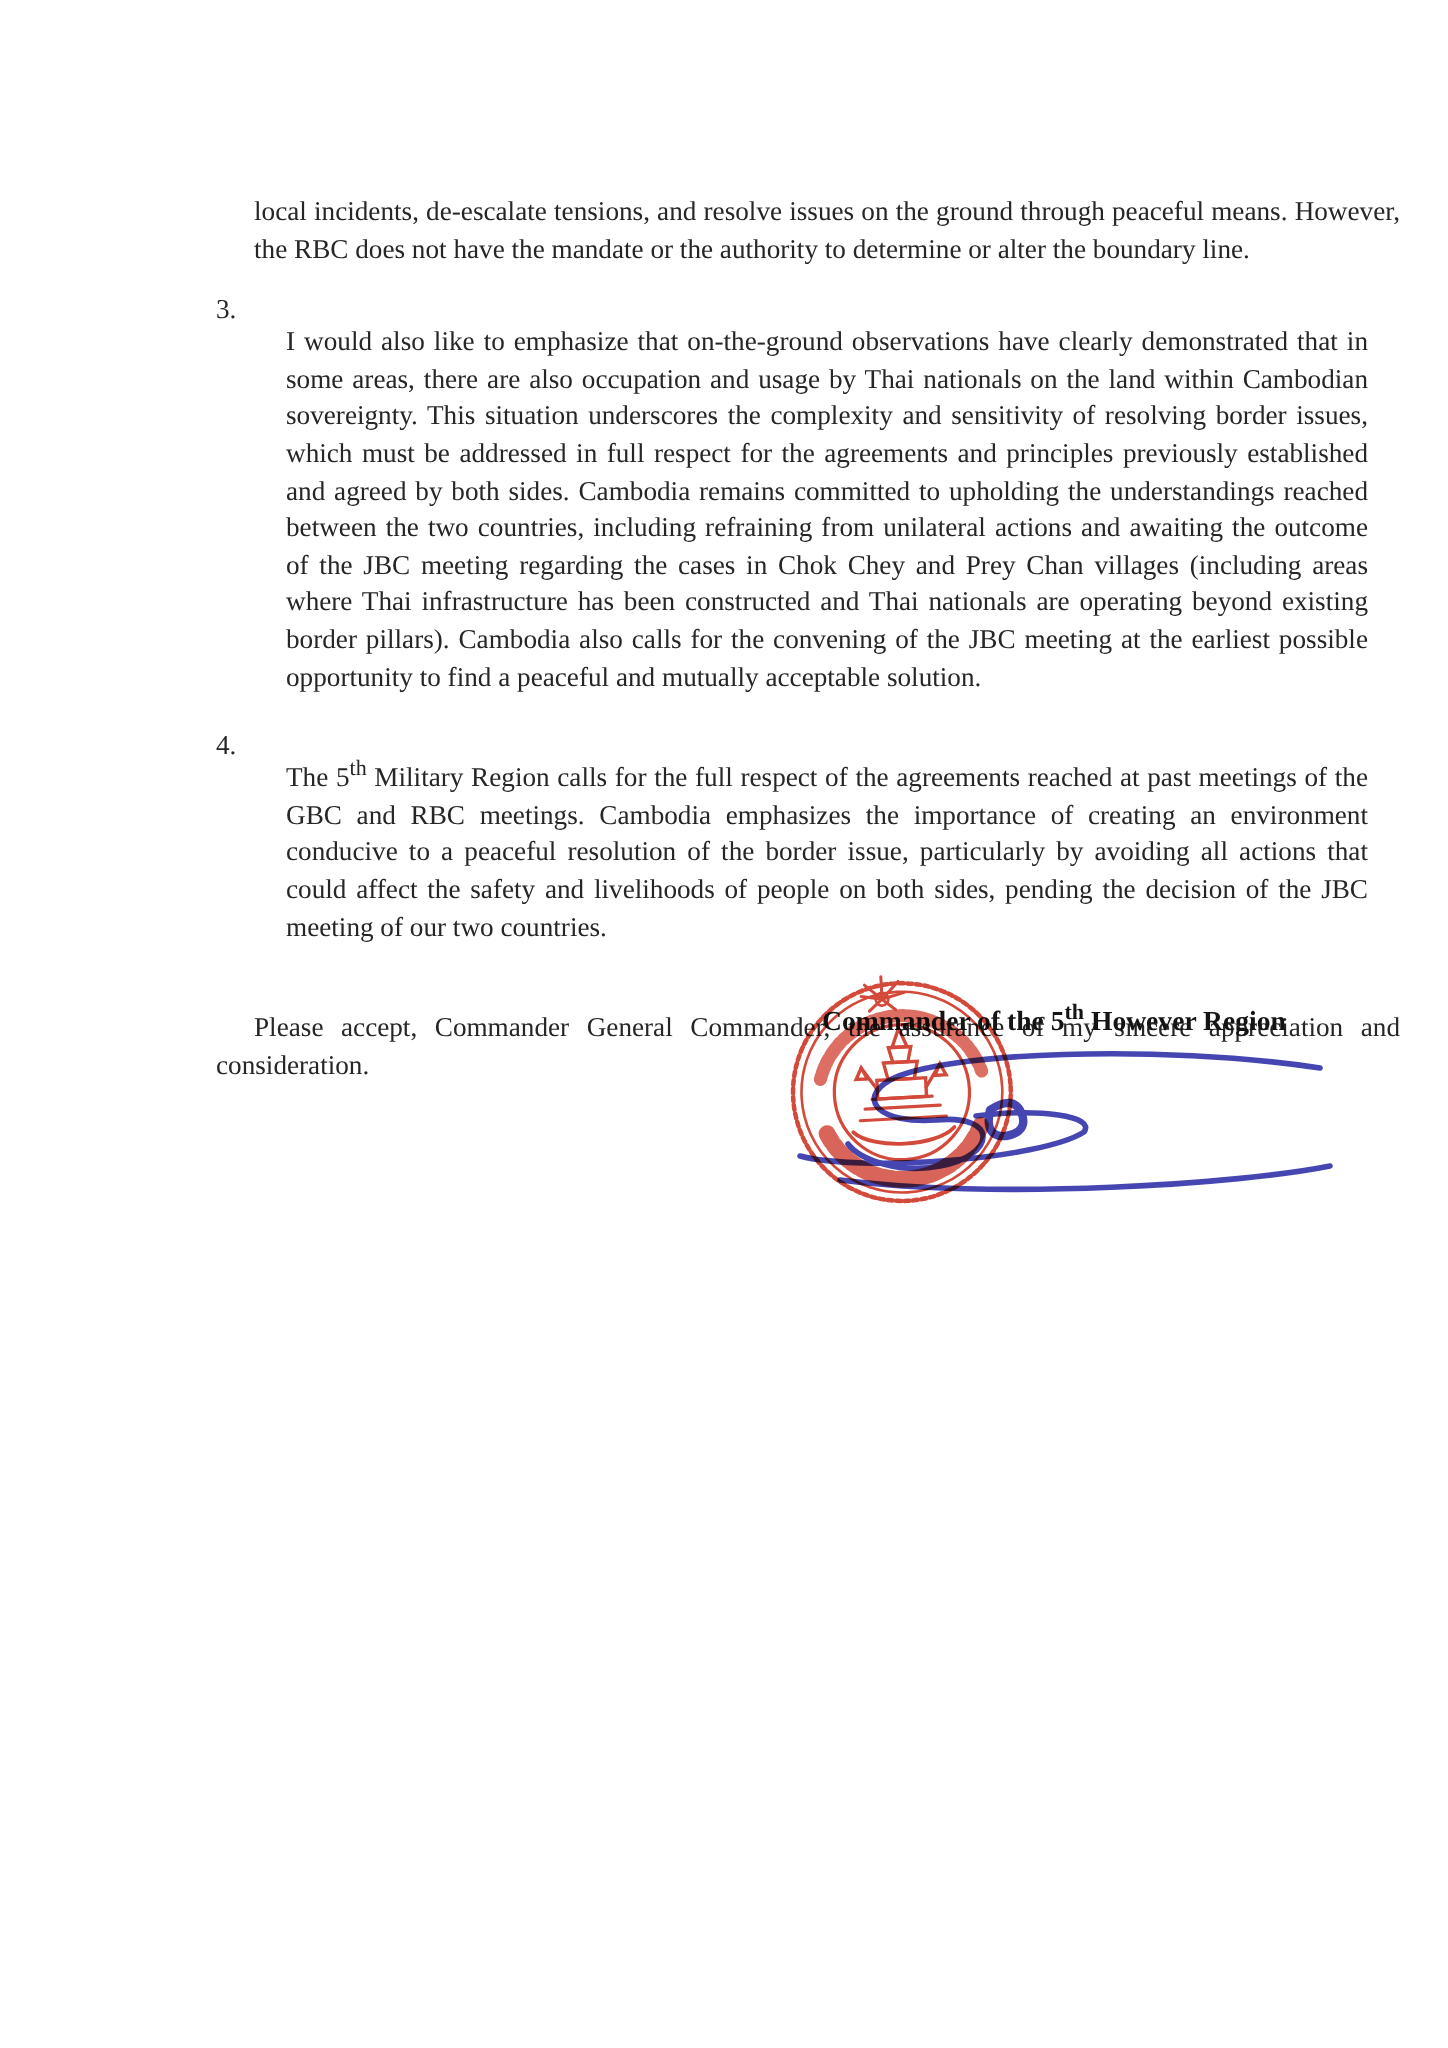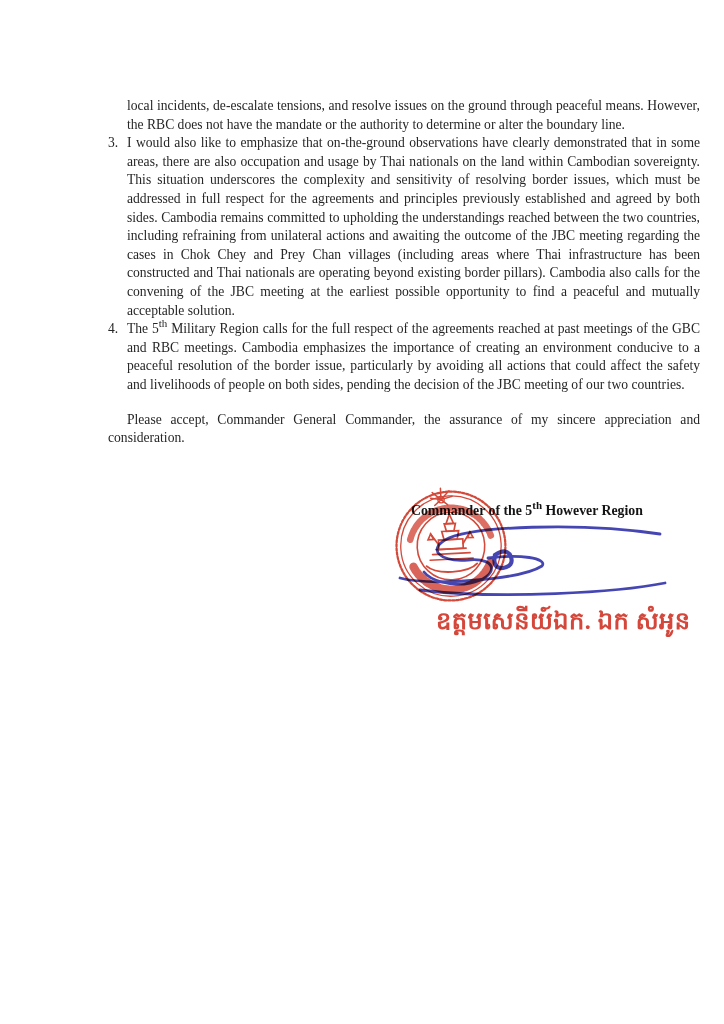--- a/index.html
+++ b/index.html
@@ -17,26 +17,26 @@
   
   .letter-body {
     position: absolute;
     left: 108px; top: 97px; width: 592px;
     color: #262626;
     font-size: 13.6px;
     line-height: 18.6px;
     text-align: justify;
   }
   .cont-para {
-    margin: 0 0 0 19px;
+    margin: 0 0 12px 19px;
     width: 573px;
   }
   .list-item { display: flex; margin: 0; }
   .item-num { flex: none; width: 19px; }
-  .item-text { flex: 1; margin: 0; text-align: justify; }
+  .item-text { flex: 1; margin: 16px; text-align: justify; }
   sup.ord { font-size: 11px; line-height: 0; vertical-align: super; }
   .closing-para {
     margin: 16px 0 0 0;
     text-indent: 19px;
     width: 592px;
   }
   
   .sig-area { position: absolute; left: 0; top: 0; width: 724px; height: 1024px; pointer-events: none; }
   .commander-title {
     position: absolute; left: 411px; top: 503px; width: 250px;
@@ -128,17 +128,16 @@
 
     <svg class="signature-svg" viewBox="0 0 275 90">
       <g fill="none" stroke="#3c3cae" stroke-width="2.8" stroke-linecap="round" stroke-linejoin="round">
         <path d="M265,19 C185,7 75,11 50,25 C33,35 45,47 73,45 C105,42 103,63 75,68 C55,72 35,65 29,57"></path>
         <path d="M100,40 q12,-8 16,2 q3,9 -8,11 q-11,1 -8,-13" stroke-width="4.2"></path>
         <path d="M5,63 C35,71 125,65 147,51 C153,43 125,39 93,43"></path>
         <path d="M25,75 C105,85 225,77 270,68"></path>
       </g>
     </svg>
 
-    <div class="khmer-name" lang="km">ឧត្តមសេនីយ៍ឯក. ឯក សំអូន</div>
 
   </div>
 
 </div>
 
 </body></html>

